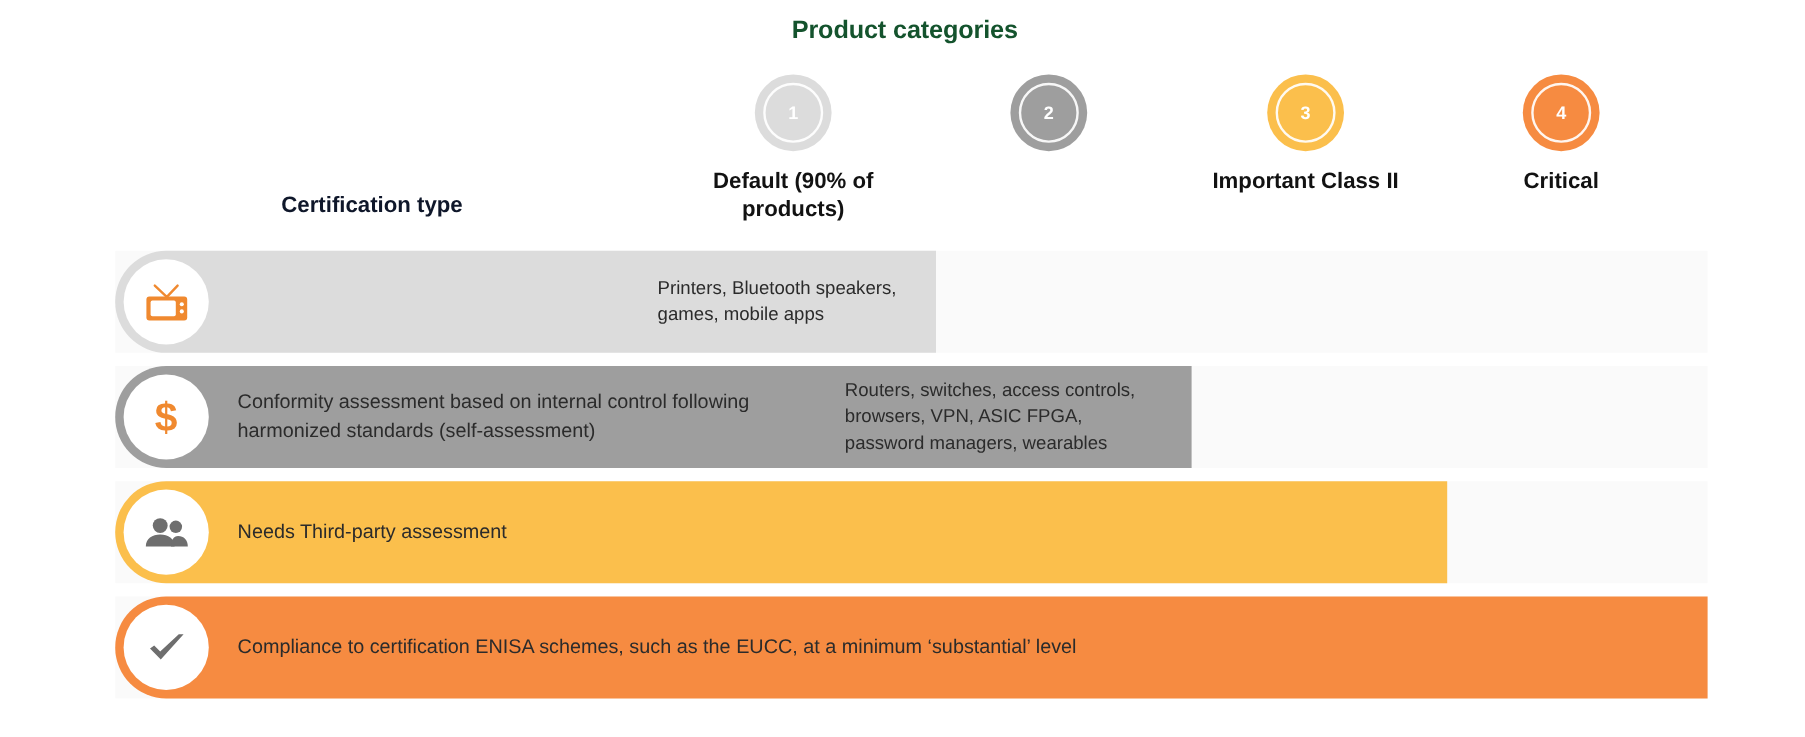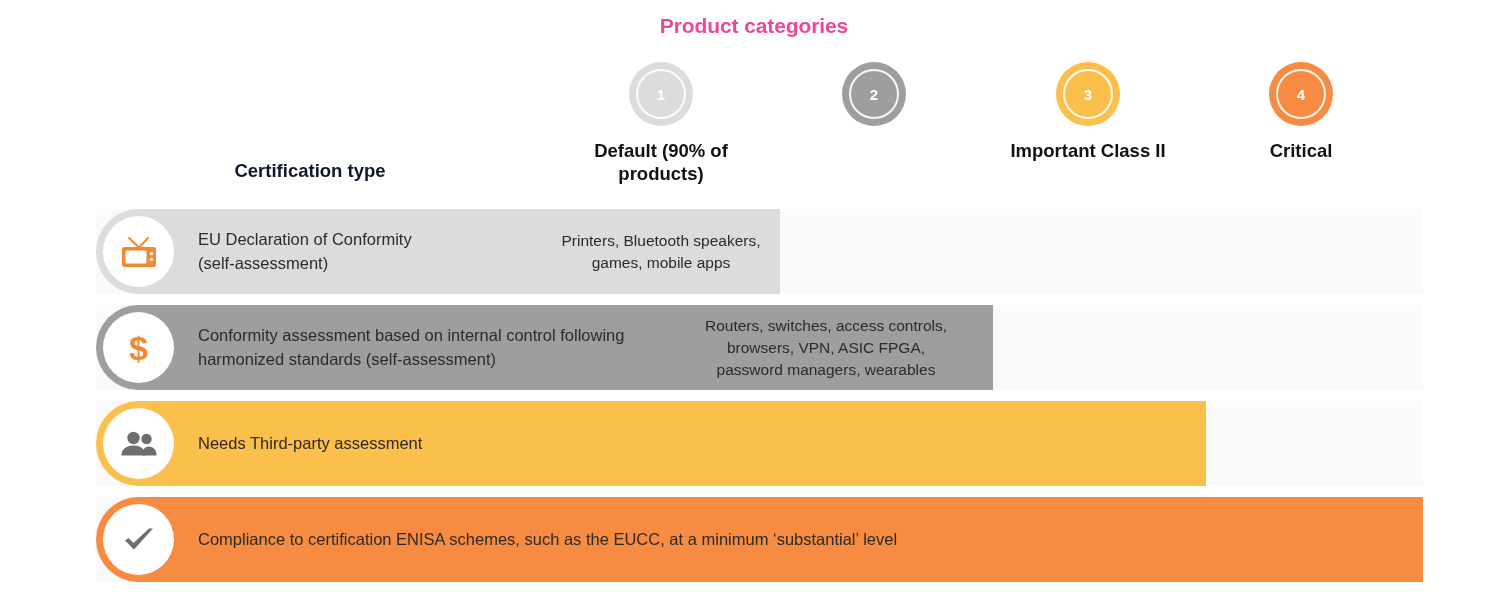--- a/index.html
+++ b/index.html
@@ -17,21 +17,21 @@
 
   
   #chart-title {
     position: absolute;
     left: 0;
     top: 14px;
     width: 1504px;
     text-align: center;
     font-size: 21px;
     font-weight: bold;
-    color: #ec4899;
+    color: #14532d;
     letter-spacing: -0.1px;
   }
   
   #chart-title .inner {
     display: inline-block;
     position: relative;
     left: 2px;
   }
 
   
@@ -146,21 +146,21 @@
     line-height: 1.42;
     white-space: pre-line;
   }
   .row-value {
     position: absolute;
     top: 0;
     height: 85px;
     display: flex;
     align-items: center;
     justify-content: center;
-    text-align: center;
+    text-align: left;
     font-size: 15.5px;
     color: #2b2b2b;
     line-height: 1.42;
   }
 
   .dollar-glyph {
     font-size: 34px;
     font-weight: bold;
     color: #f0892f;
     line-height: 1;
@@ -220,22 +220,20 @@
     <div class="row-fill" style="width:684px;background:#dcdcdc;"></div>
     <div class="row-icon">
       <svg width="38" height="34" viewBox="0 0 38 34" aria-hidden="true">
         <path d="M9 3 L18.5 12 M28 3 L19.5 12" stroke="#f0892f" stroke-width="2" fill="none" stroke-linecap="round"></path>
         <rect x="2" y="12" width="34" height="20" rx="2.5" ry="2.5" fill="#f0892f"></rect>
         <rect x="5.5" y="15.5" width="21" height="13" rx="1.5" ry="1.5" fill="#ffffff"></rect>
         <circle cx="31.5" cy="18.5" r="1.7" fill="#ffffff"></circle>
         <circle cx="31.5" cy="24.5" r="1.7" fill="#ffffff"></circle>
       </svg>
     </div>
-    <div class="row-label">EU Declaration of Conformity
-(self-assessment)</div>
     <div class="row-value" style="left:548px;width:226px;">Printers, Bluetooth speakers, games, mobile apps</div>
   </div>
 
   <div class="row">
     <div class="row-track"></div>
     <div class="row-fill" style="width:897px;background:#9e9e9e;"></div>
     <div class="row-icon">
       <span class="dollar-glyph">$</span>
     </div>
     <div class="row-label">Conformity assessment based on internal control following

